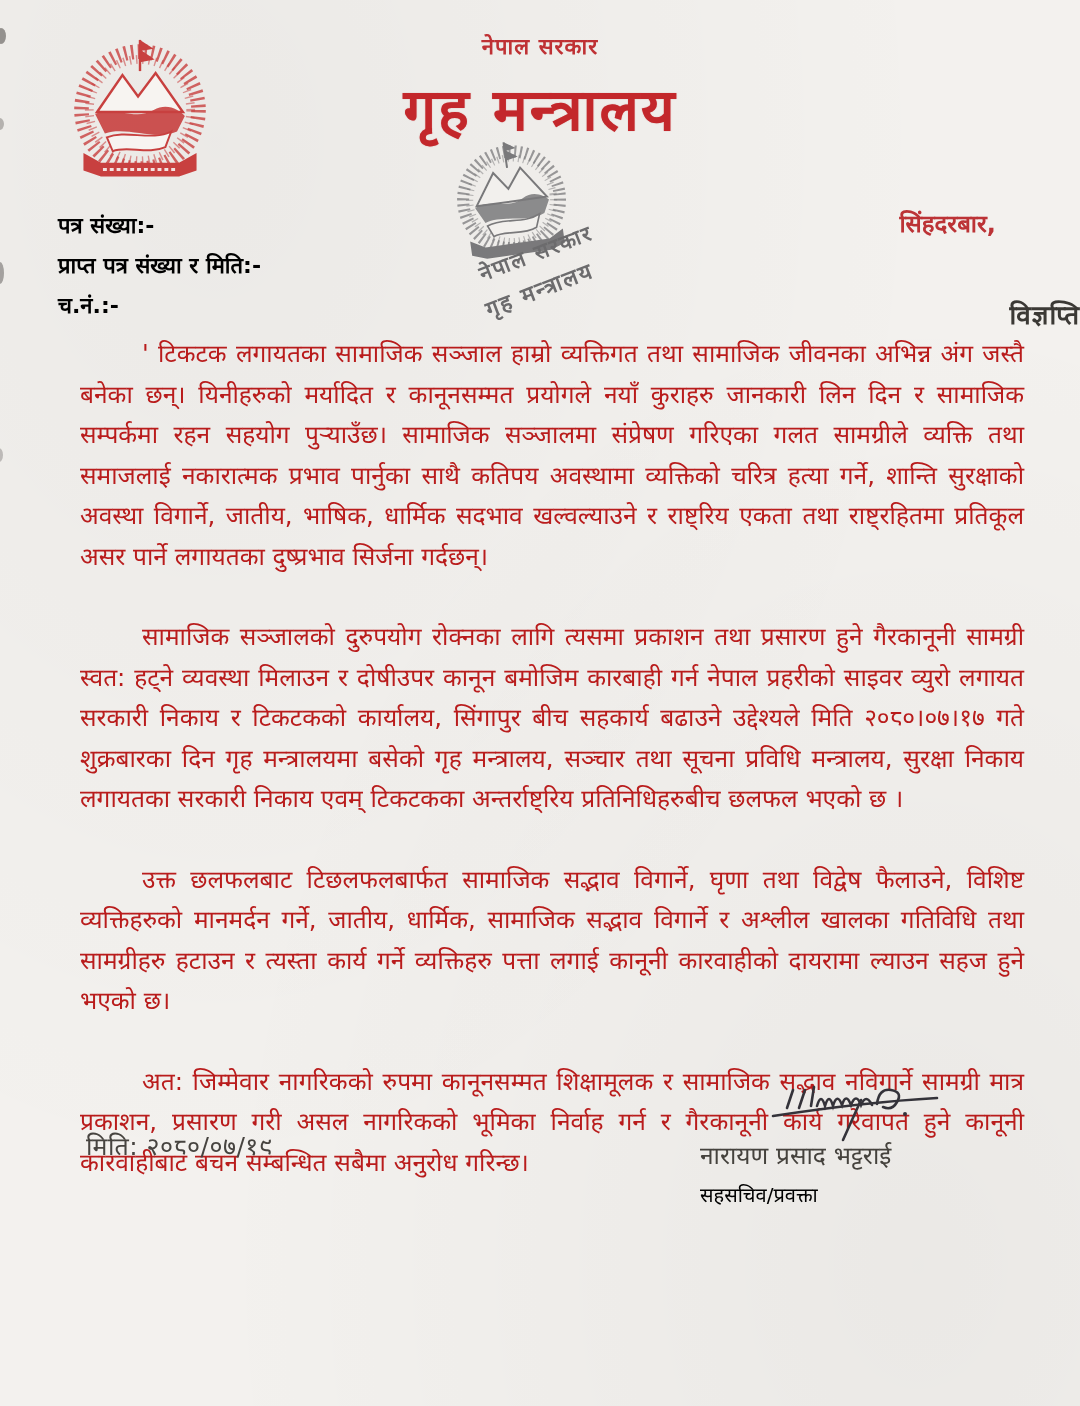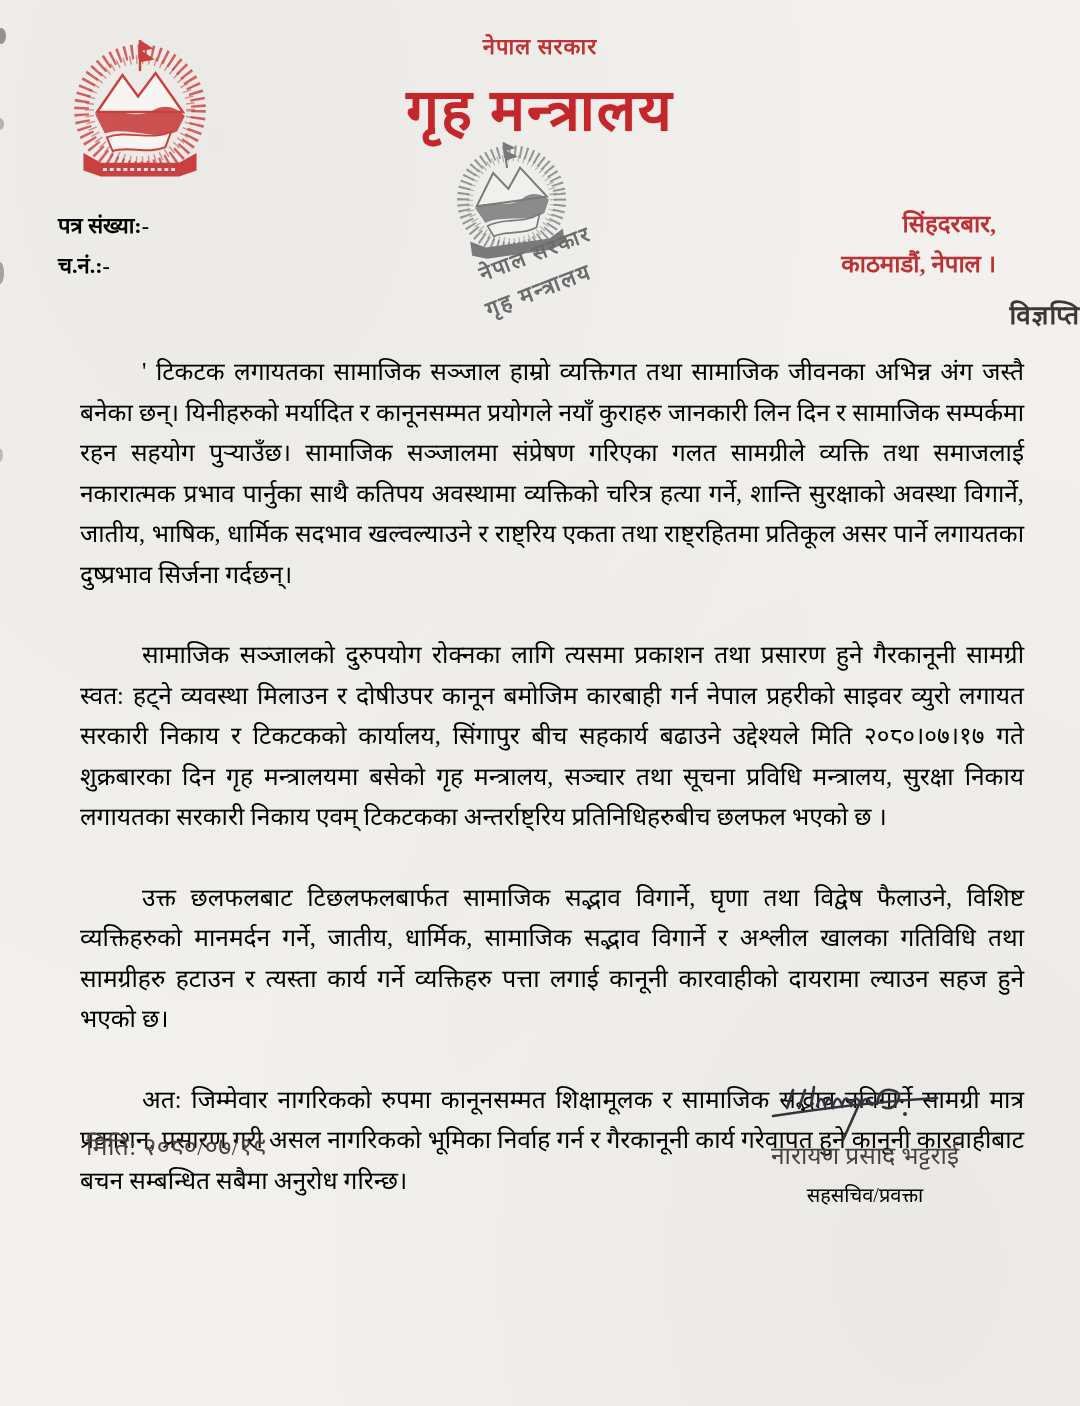--- a/index.html
+++ b/index.html
@@ -5,21 +5,21 @@
   html,body{margin:0;padding:0;}
   body{
     width:1080px;height:1406px;position:relative;overflow:hidden;
     background:
       radial-gradient(ellipse at 20% 10%, rgba(0,0,0,0.03), transparent 60%),
       radial-gradient(ellipse at 85% 90%, rgba(0,0,0,0.035), transparent 55%),
       #f3f1ee;
     font-family:"DejaVu Sans","Liberation Sans",sans-serif;
     color:#403d39;
   }
-  .page{position:absolute;inset:0;font-family:Liberation Serif, serif;}
+  .page{position:absolute;inset:0;}
 
   
   .smudge{position:absolute;background:#4a4744;border-radius:50%;opacity:.55;}
   .smudge.s1{left:-4px;top:28px;width:10px;height:16px;}
   .smudge.s2{left:-5px;top:118px;width:9px;height:12px;opacity:.35;}
   .smudge.s3{left:-4px;top:262px;width:8px;height:22px;opacity:.45;}
   .smudge.s4{left:-5px;top:448px;width:8px;height:14px;opacity:.3;}
 
   
   .gov-title{
@@ -52,30 +52,30 @@
     font-size:24px;font-weight:bold;line-height:40px;text-align:right;white-space:nowrap;
   }
 
   .doc-heading{
     position:absolute;top:296px;left:0;width:1080px;text-align:right;
     color:#3b3935;font-size:26px;font-weight:bold;letter-spacing:1px;
   }
 
   
   .letter-body{
-    position:absolute;left:80px;top:352px;width:944px;
-    font-size:24.5px;line-height:40.5px;text-align:justify;color:#000000;
+    position:absolute;left:80px;top:334px;width:944px;
+    font-size:24.5px;line-height:40.5px;text-align:justify;color:#b91c1c;
   }
   .letter-body p{margin:0 0 40px 0;text-indent:62px;}
 
   
   .date-line{
     position:absolute;left:86px;top:1128px;font-size:25px;color:#474440;letter-spacing:.5px;
   }
-  .signature-block{position:absolute;left:700px;top:1072px;width:330px;text-align:center;}
+  .signature-block{position:absolute;left:700px;top:1072px;width:330px;text-align:left;}
   .signature-svg{display:block;margin:0 auto;width:200px;height:72px;}
   .signer-name{font-size:24.5px;color:#45423d;margin-top:-6px;}
   .signer-title{font-size:20px;color:#000000;margin-top:10px;}
 </style>
 </head>
 <body>
 
 <div class="page">
 
   <div class="smudge s1"></div>
@@ -120,26 +120,26 @@
         <path d="M46 112 C66 104, 92 116, 112 106 L106 122 C88 130, 68 120, 52 126 Z" fill="#f3f1ee" stroke="#6a6a6c" stroke-width="2"></path>
         <path d="M22 128 L40 138 L120 138 L138 128 L138 146 L120 152 L40 152 L22 146 Z" fill="#6a6a6c"></path>
       </svg>
     </div>
     <div class="stamp-line l1">नेपाल सरकार</div>
     <div class="stamp-line l2">गृह मन्त्रालय</div>
   </div>
 
   <div class="ref-block">
     <div>पत्र संख्या:-</div>
+    <div>प्राप्त पत्र संख्या र मिति:-</div>
     <div>च.नं.:-</div>
   </div>
 
   <div class="address-block">
     <div>सिंहदरबार,</div>
-    <div>काठमाडौं, नेपाल ।</div>
   </div>
 
   <div class="doc-heading">विज्ञप्ति</div>
 
   <div class="letter-body">
     <p>' टिकटक लगायतका सामाजिक सञ्जाल हाम्रो व्यक्तिगत तथा सामाजिक जीवनका अभिन्न अंग जस्तै बनेका छन्। यिनीहरुको मर्यादित र कानूनसम्मत प्रयोगले नयाँ कुराहरु जानकारी लिन दिन र सामाजिक सम्पर्कमा रहन सहयोग पुर्‍याउँछ। सामाजिक सञ्जालमा संप्रेषण गरिएका गलत सामग्रीले व्यक्ति तथा समाजलाई नकारात्मक प्रभाव पार्नुका साथै कतिपय अवस्थामा व्यक्तिको चरित्र हत्या गर्ने, शान्ति सुरक्षाको अवस्था विगार्ने, जातीय, भाषिक, धार्मिक सदभाव खल्वल्याउने र राष्ट्रिय एकता तथा राष्ट्रहितमा प्रतिकूल असर पार्ने लगायतका दुष्प्रभाव सिर्जना गर्दछन्।</p>
     <p>सामाजिक सञ्जालको दुरुपयोग रोक्नका लागि त्यसमा प्रकाशन तथा प्रसारण हुने गैरकानूनी सामग्री स्वत: हट्ने व्यवस्था मिलाउन र दोषीउपर कानून बमोजिम कारबाही गर्न नेपाल प्रहरीको साइवर व्युरो लगायत सरकारी निकाय र टिकटकको कार्यालय, सिंगापुर बीच सहकार्य बढाउने उद्देश्यले मिति २०८०।०७।१७ गते शुक्रबारका दिन गृह मन्त्रालयमा बसेको गृह मन्त्रालय, सञ्चार तथा सूचना प्रविधि मन्त्रालय, सुरक्षा निकाय लगायतका सरकारी निकाय एवम् टिकटकका अन्तर्राष्ट्रिय प्रतिनिधिहरुबीच छलफल भएको छ ।</p>
     <p>उक्त छलफलबाट टिछलफलबार्फत सामाजिक सद्भाव विगार्ने, घृणा तथा विद्वेष फैलाउने, विशिष्ट व्यक्तिहरुको मानमर्दन गर्ने, जातीय, धार्मिक, सामाजिक सद्भाव विगार्ने र अश्लील खालका गतिविधि तथा सामग्रीहरु हटाउन र त्यस्ता कार्य गर्ने व्यक्तिहरु पत्ता लगाई कानूनी कारवाहीको दायरामा ल्याउन सहज हुने भएको छ।</p>
     <p>अत: जिम्मेवार नागरिकको रुपमा कानूनसम्मत शिक्षामूलक र सामाजिक सद्भाव नविगार्ने सामग्री मात्र प्रकाशन, प्रसारण गरी असल नागरिकको भूमिका निर्वाह गर्न र गैरकानूनी कार्य गरेवापत हुने कानूनी कारवाहीबाट बचन सम्बन्धित सबैमा अनुरोध गरिन्छ।</p>
   </div>

